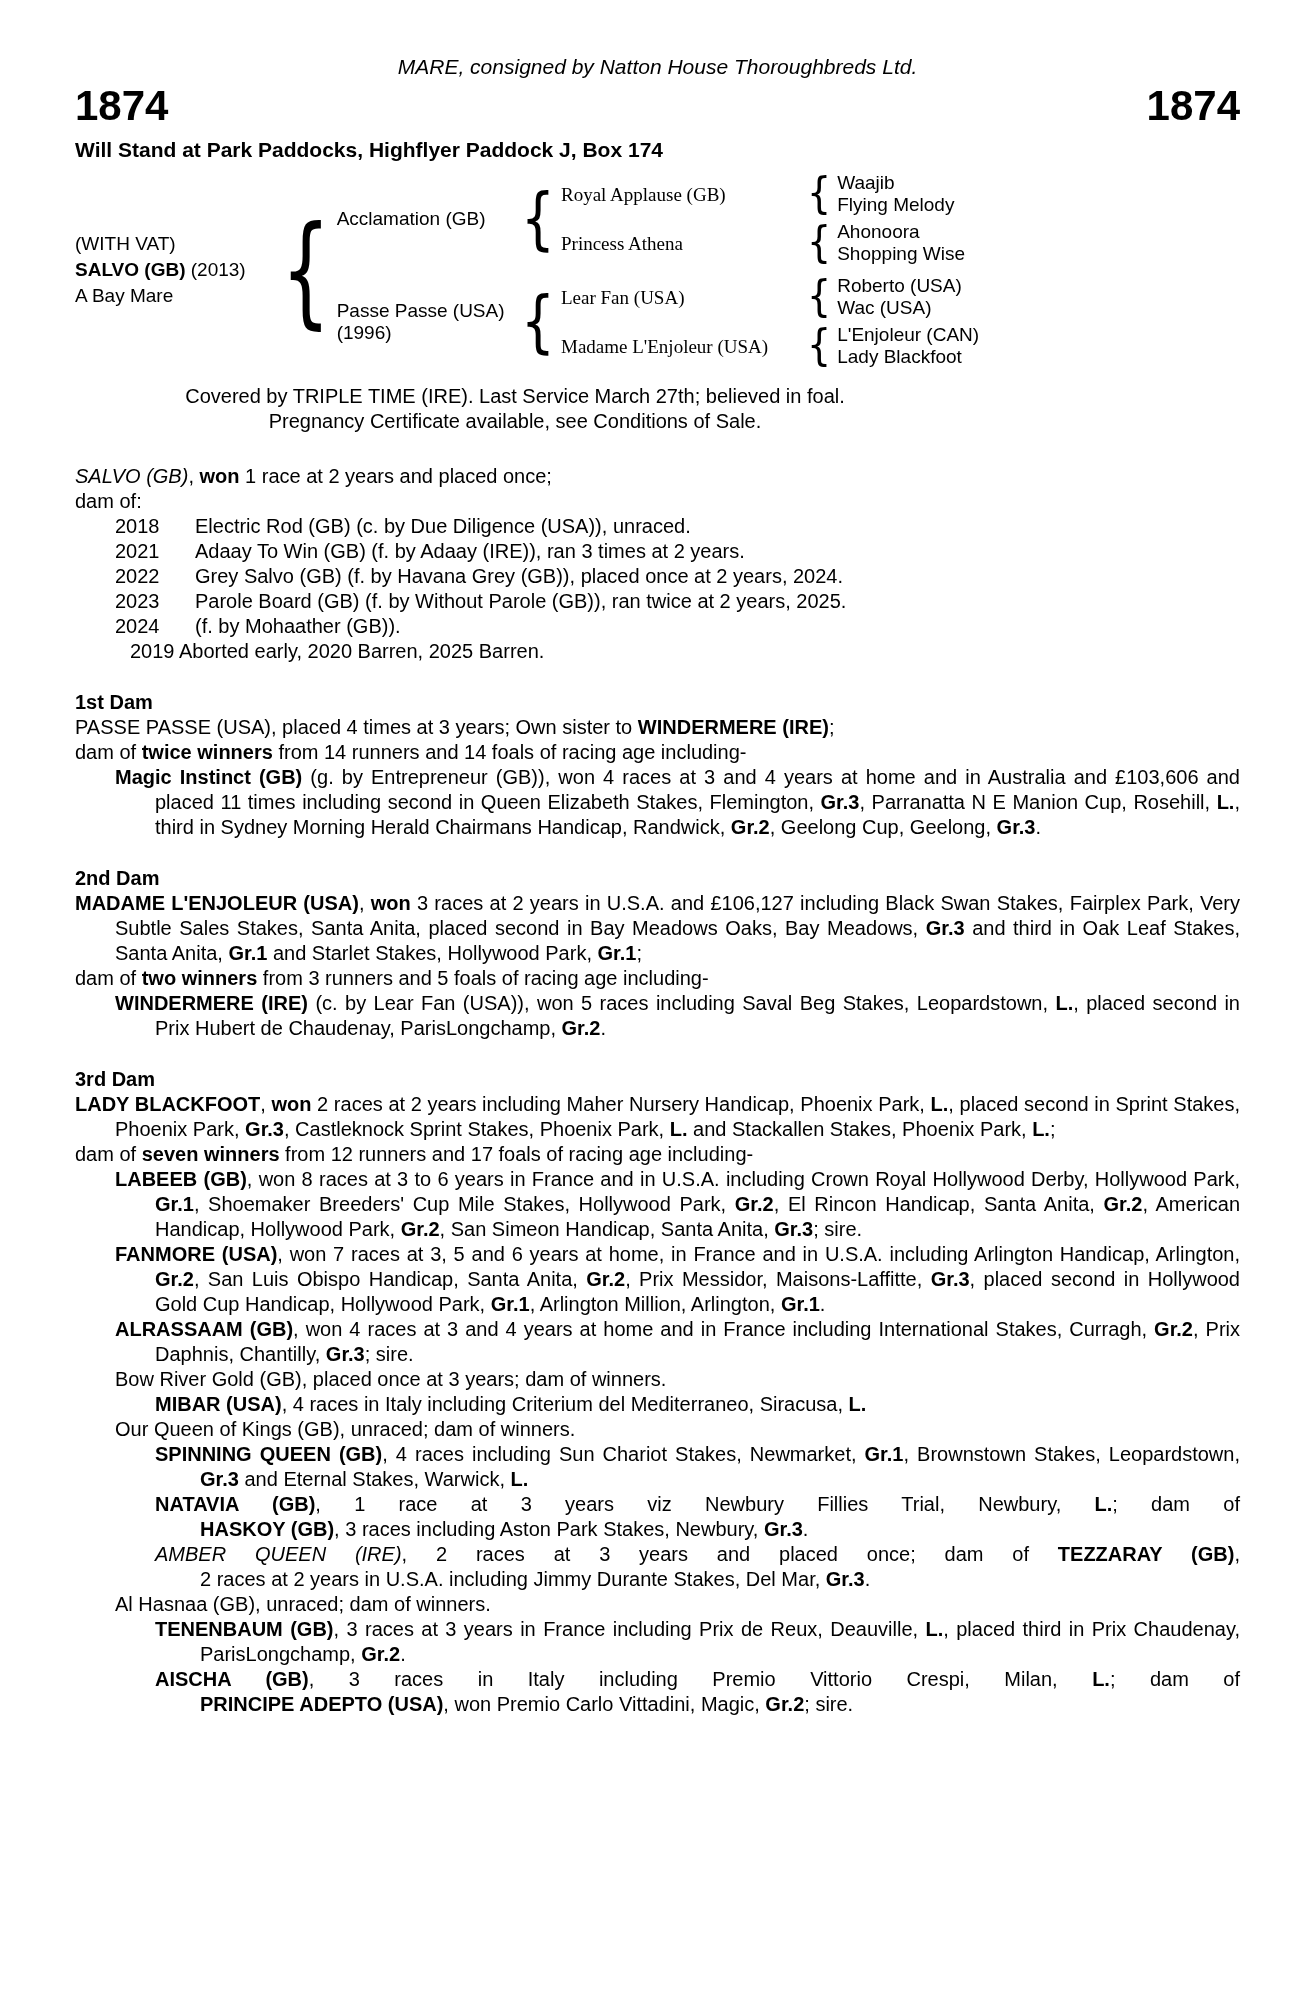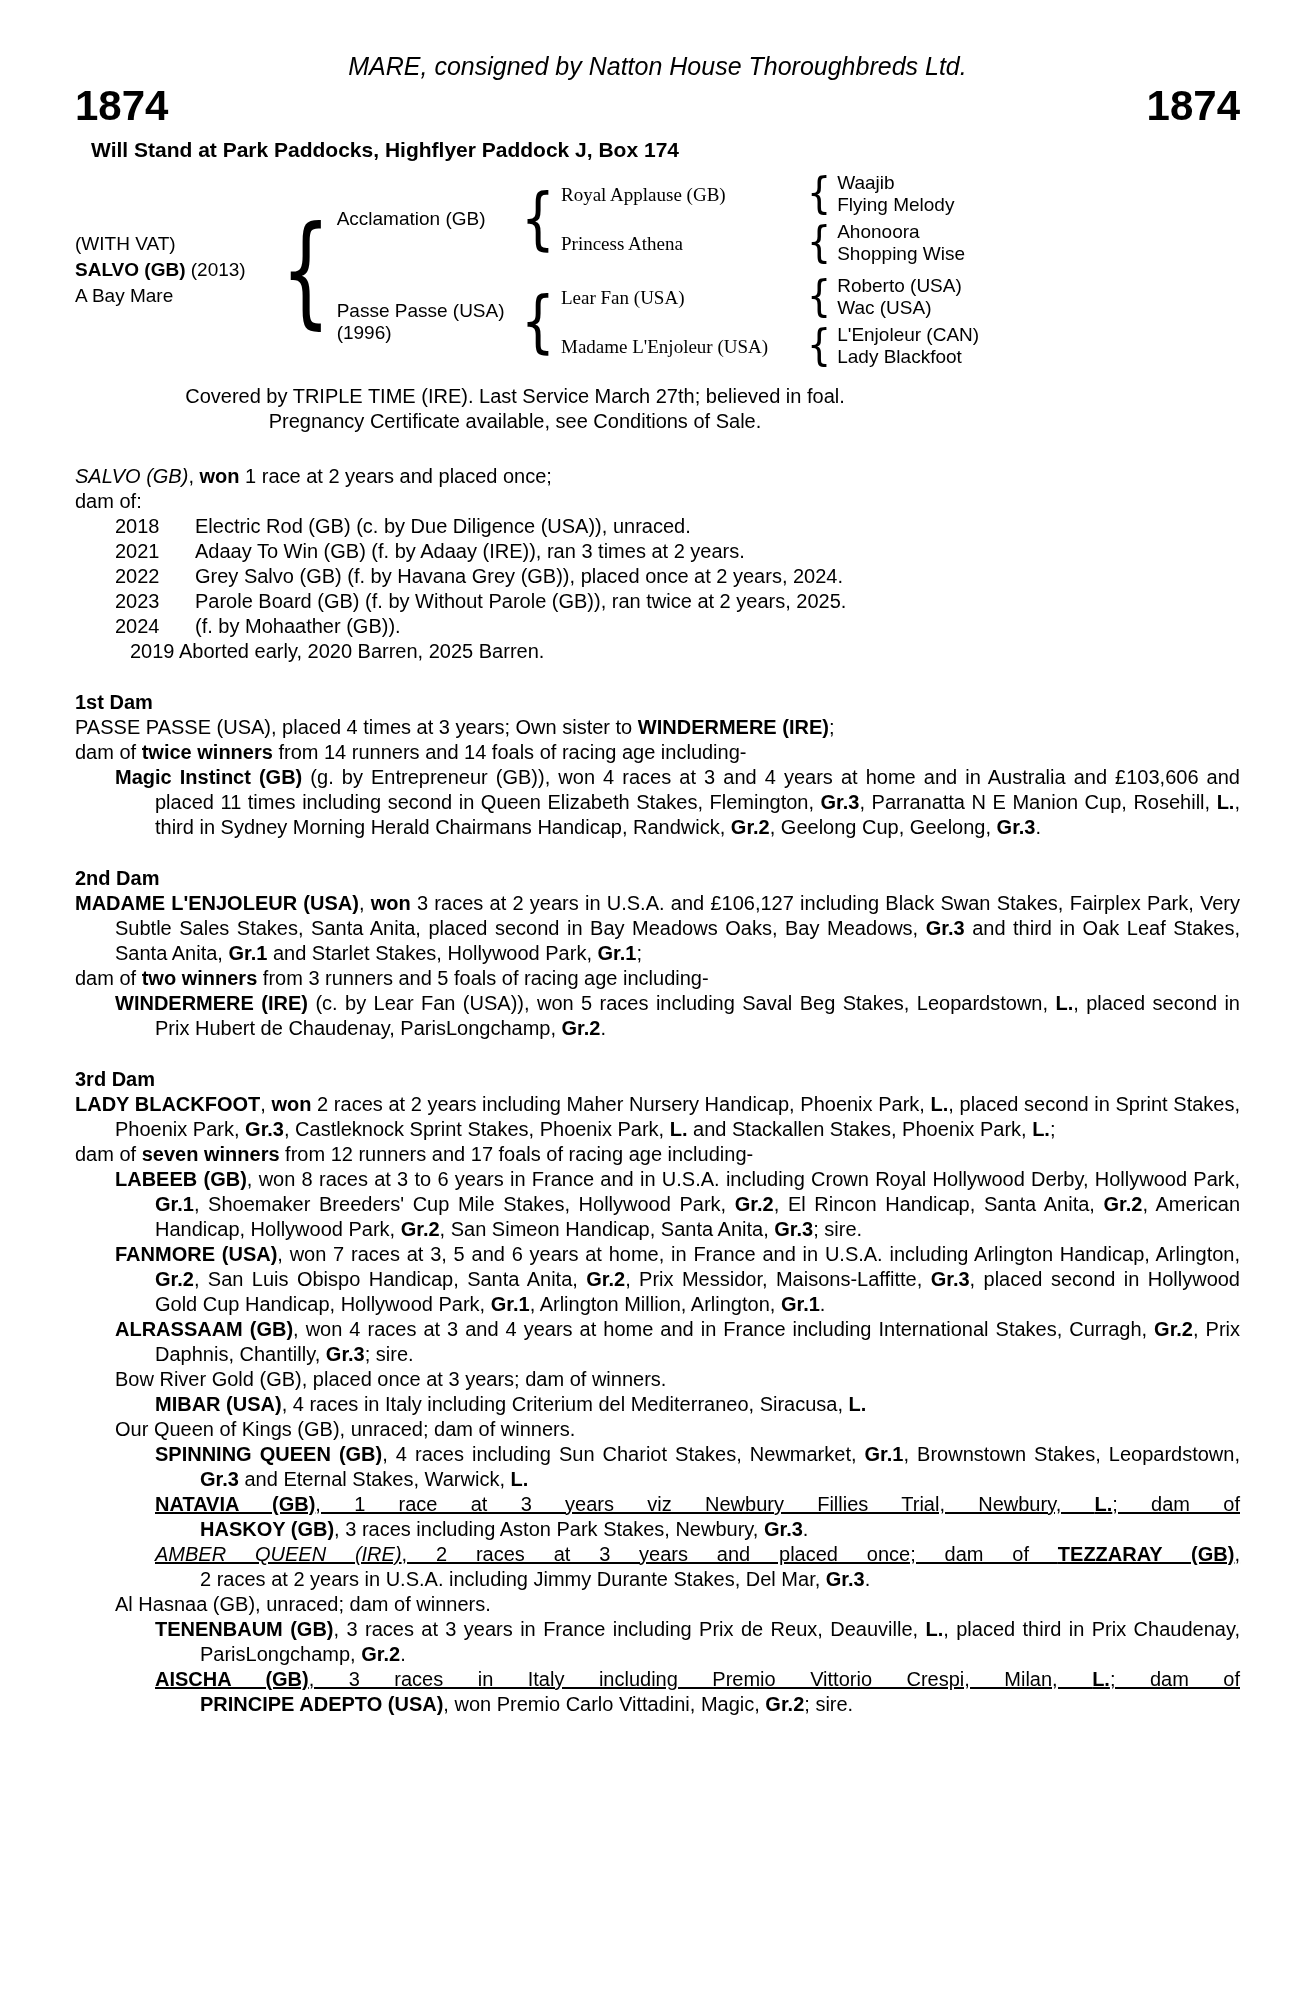--- a/index.html
+++ b/index.html
@@ -3,24 +3,24 @@
 <meta charset="utf-8">
 <style>
   *{margin:0;padding:0;box-sizing:border-box;}
   html,body{background:#ffffff;}
   body{width:1315px;min-height:2000px;color:#000;
        font-family:"Liberation Sans","DejaVu Sans",sans-serif;
        font-size:20px;line-height:25px;overflow:hidden;}
   .page{padding:54px 75px 40px 75px;}
   .b{font-weight:bold;}
   .i{font-style:italic;}
-  .consignor{text-align:center;font-style:italic;font-size:25px;}
+  .consignor{text-align:center;font-style:italic;font-size:21px;}
   .lot-row{display:flex;justify-content:space-between;align-items:flex-end;margin-top:4px;}
   .lot{font-size:42px;font-weight:bold;line-height:46px;}
-  .stand-line{font-weight:bold;font-size:21px;margin-top:8px;margin-left:16px;}
+  .stand-line{font-weight:bold;font-size:21px;margin-top:8px;}
 
   .pedigree{display:flex;align-items:center;margin-top:10px;font-size:19px;}
   .ped-root{width:200px;line-height:26px;flex:0 0 auto;}
   .brace{font-family:"DejaVu Sans",sans-serif;line-height:1;margin:0 6px;flex:0 0 auto;font-weight:400;}
   .brace-lg{font-size:78px;transform:scaleY(1.55);}
   .brace-md{font-size:54px;transform:scaleY(1.25);}
   .brace-sm{font-size:38px;transform:scaleY(1.1);}
   .gen2col{display:flex;flex-direction:column;gap:10px;flex:1;}
   .unit{display:flex;align-items:center;}
   .gen2name{width:178px;line-height:22px;flex:0 0 auto;}
@@ -29,21 +29,21 @@
   .gen4col{display:flex;flex-direction:column;line-height:22px;flex:1;}
 
   .covered{width:880px;text-align:center;margin-top:16px;}
 
   .mare-record{margin-top:30px;}
   .para{text-align:justify;}
   .p0{padding-left:40px;text-indent:-40px;}
   .p1{padding-left:80px;text-indent:-40px;}
   .p2{padding-left:125px;text-indent:-45px;}
   .p3{padding-left:165px;text-indent:-40px;}
-  .jlast{text-align-last:justify;text-decoration:underline;}
+  .jlast{text-align-last:justify;}
   .produce-row{display:flex;}
   .produce-year{flex:0 0 80px;margin-left:40px;}
   .produce-text{flex:1;}
   .produce-note{margin-left:55px;}
 
   .section{margin-top:26px;}
   .section-heading{font-weight:bold;}
 </style>
 </head>
 <body>

